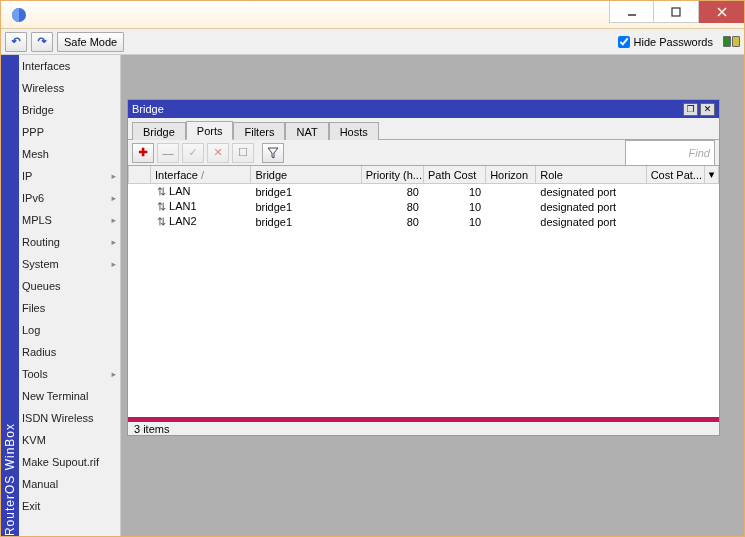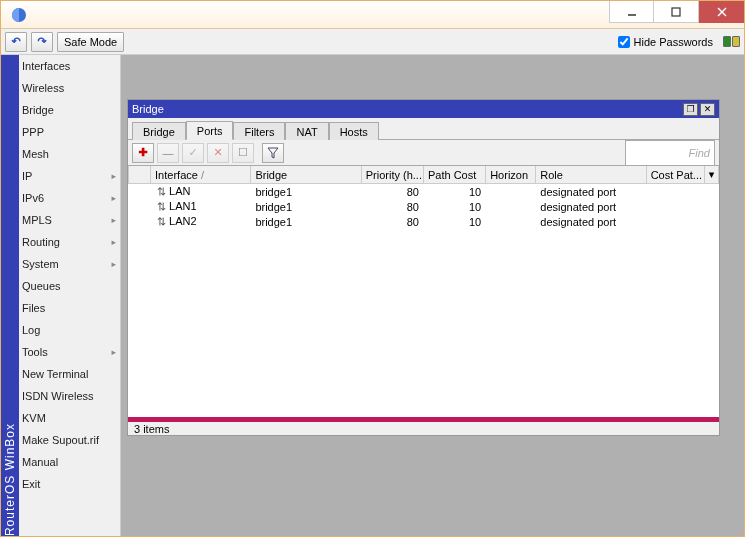--- a/index.html
+++ b/index.html
@@ -111,20 +111,21 @@
         <div class="side-item">PPP</div>
         <div class="side-item">Mesh</div>
         <div class="side-item">IP<span class="sub-ind">▸</span></div>
         <div class="side-item">IPv6<span class="sub-ind">▸</span></div>
         <div class="side-item">MPLS<span class="sub-ind">▸</span></div>
         <div class="side-item">Routing<span class="sub-ind">▸</span></div>
         <div class="side-item">System<span class="sub-ind">▸</span></div>
         <div class="side-item">Queues</div>
         <div class="side-item">Files</div>
         <div class="side-item">Log</div>
+        <div class="side-item">Radius</div>
         <div class="side-item">Tools<span class="sub-ind">▸</span></div>
         <div class="side-item">New Terminal</div>
         <div class="side-item">ISDN Wireless</div>
         <div class="side-item">KVM</div>
         <div class="side-item">Make Supout.rif</div>
         <div class="side-item">Manual</div>
         <div class="side-item">Exit</div>
       </div>
     <div class="content">
 

